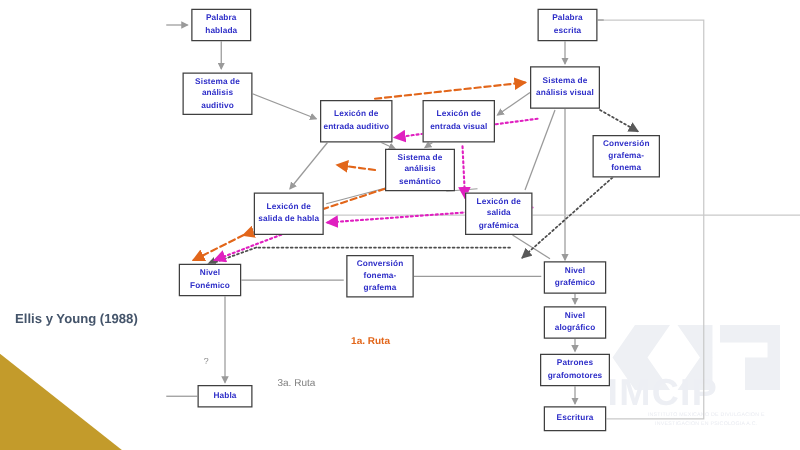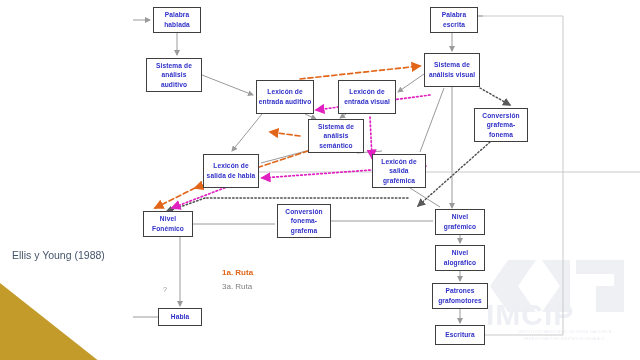--- a/index.html
+++ b/index.html
@@ -33,20 +33,21 @@
   .title-block{
     position:absolute;left:6px;top:26px;width:126px;
     text-align:center;color:#1F3864;
     font-size:18.5px;line-height:1.22;font-weight:600;
     font-family:"Liberation Sans", sans-serif;
   }
   .credit{
     position:absolute;left:12px;top:249px;width:125px;
     color:#44546A;font-size:10.5px;
     font-family:"Liberation Sans", sans-serif;
+    font-weight:bold;
   }
 
   
   .box{
     position:absolute;box-sizing:border-box;
     border:1.3px solid #3F3F3F;background:#ffffff;
     color:#2E2EC8;font-weight:bold;
     font-size:6.6px;line-height:1.45;
     display:flex;align-items:center;justify-content:center;
     text-align:center;letter-spacing:.1px;
@@ -224,17 +225,17 @@
       </div>
       <div class="box" style="left: 435px; top: 325px; width: 50px; height: 20px;">
         <span>Escritura</span>
       </div>
       <div class="box" style="left: 158px; top: 308px; width: 44px; height: 18px;">
         <span>Habla</span>
       </div>
     </div>
 
   <div class="legend" id="legend">
-      <div class="lg1" style="color: rgb(226, 102, 26);">1a. Ruta</div>
-      <div class="lg3" style="color: rgb(128, 128, 128);">3a. Ruta</div>
+      <div class="lg1" style="color: rgb(226, 102, 26); text-align: right;">1a. Ruta</div>
+      <div class="lg3" style="color: rgb(128, 128, 128); margin-top: 20px;">3a. Ruta</div>
     </div>
 
 </div>
 
 </body></html>

